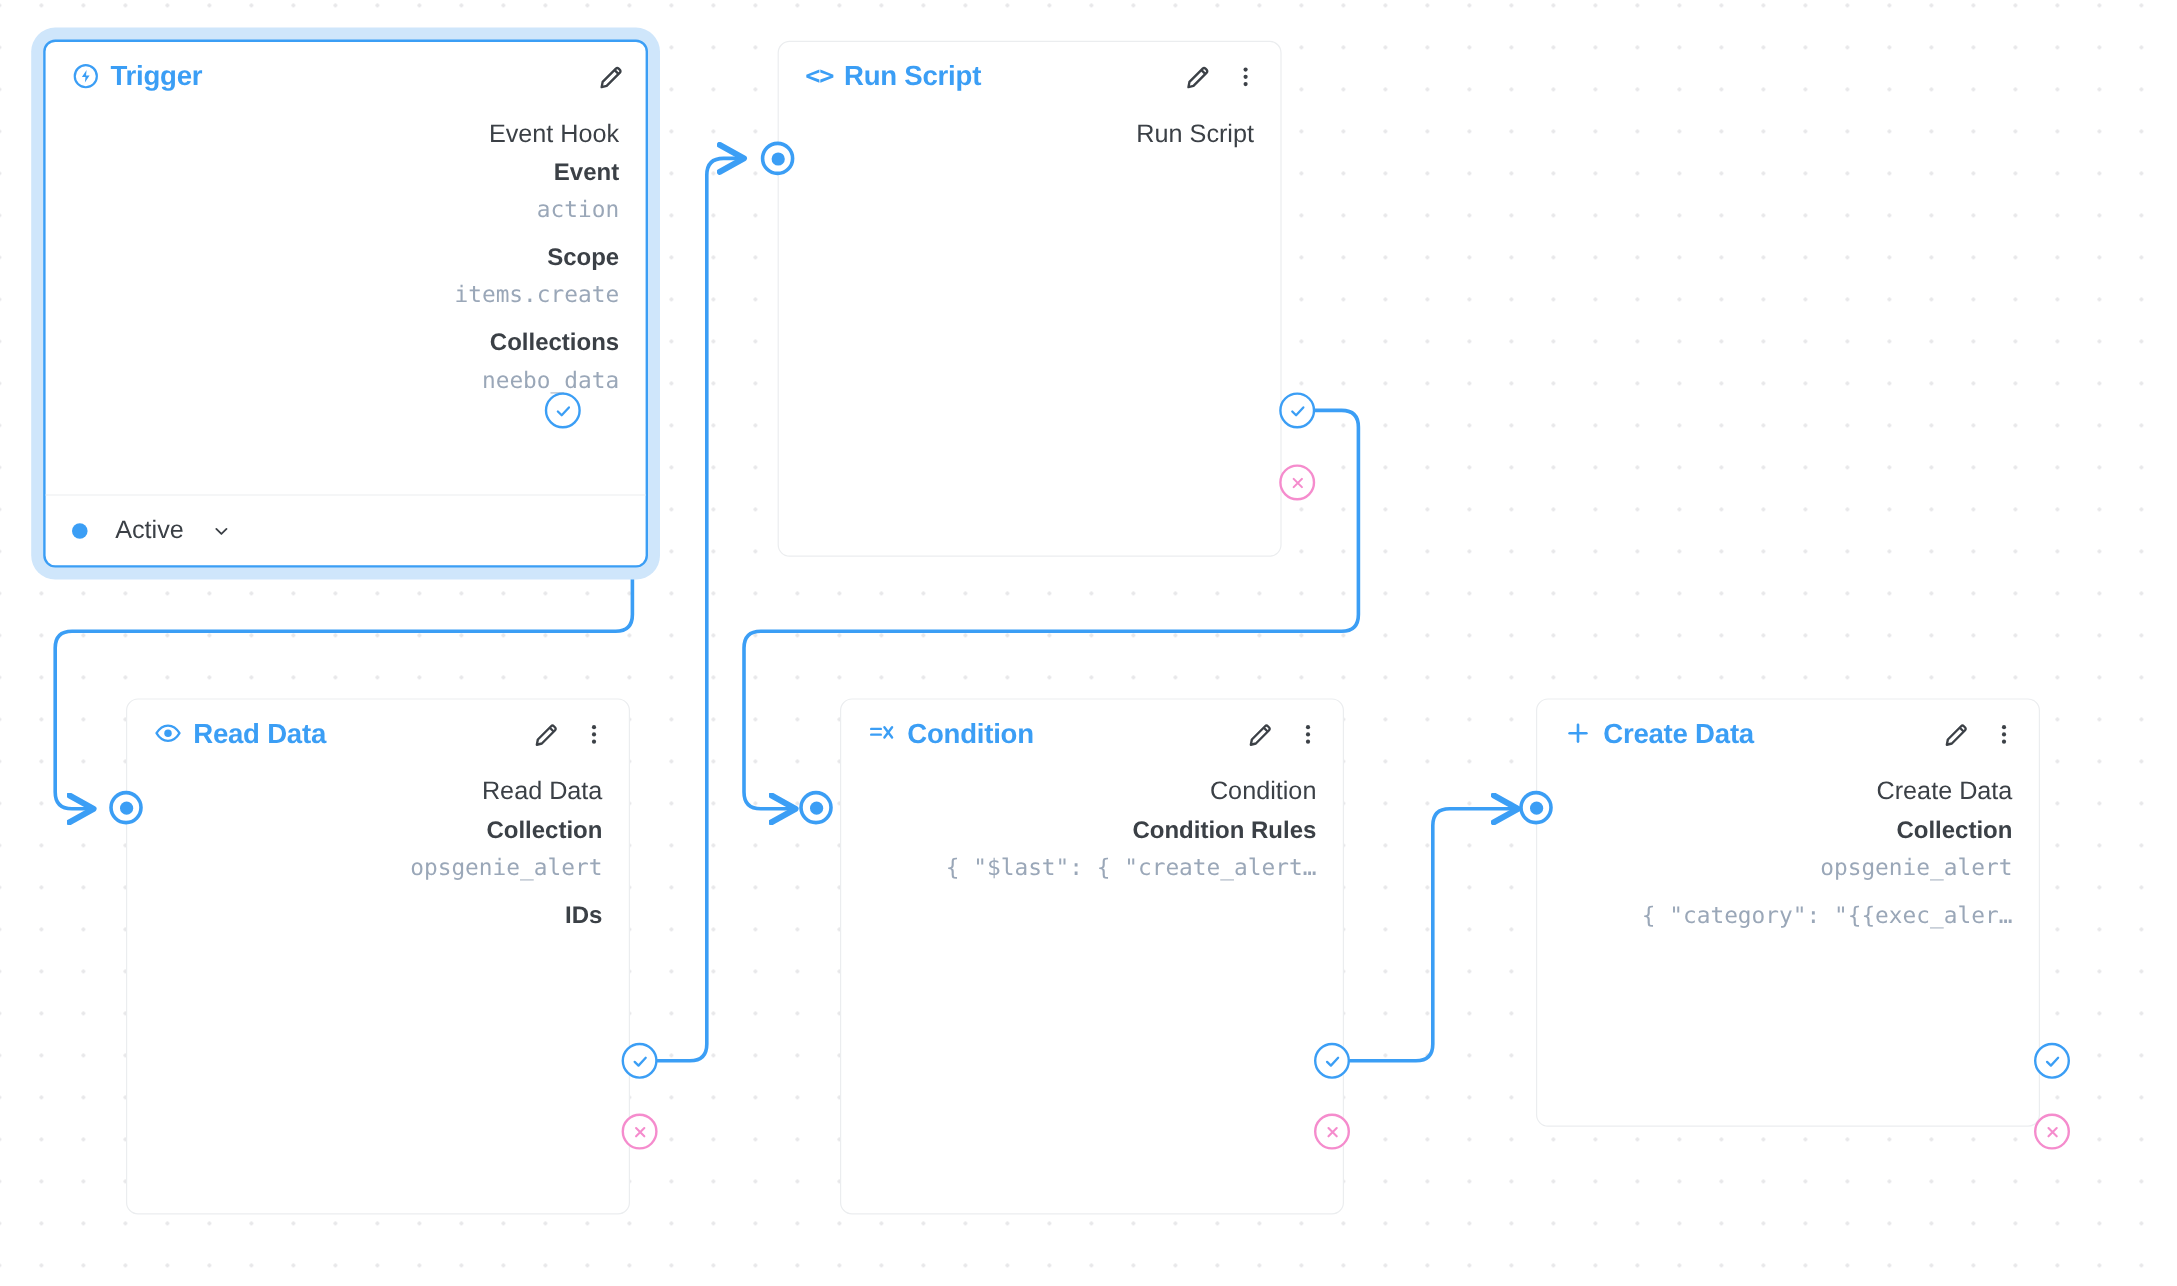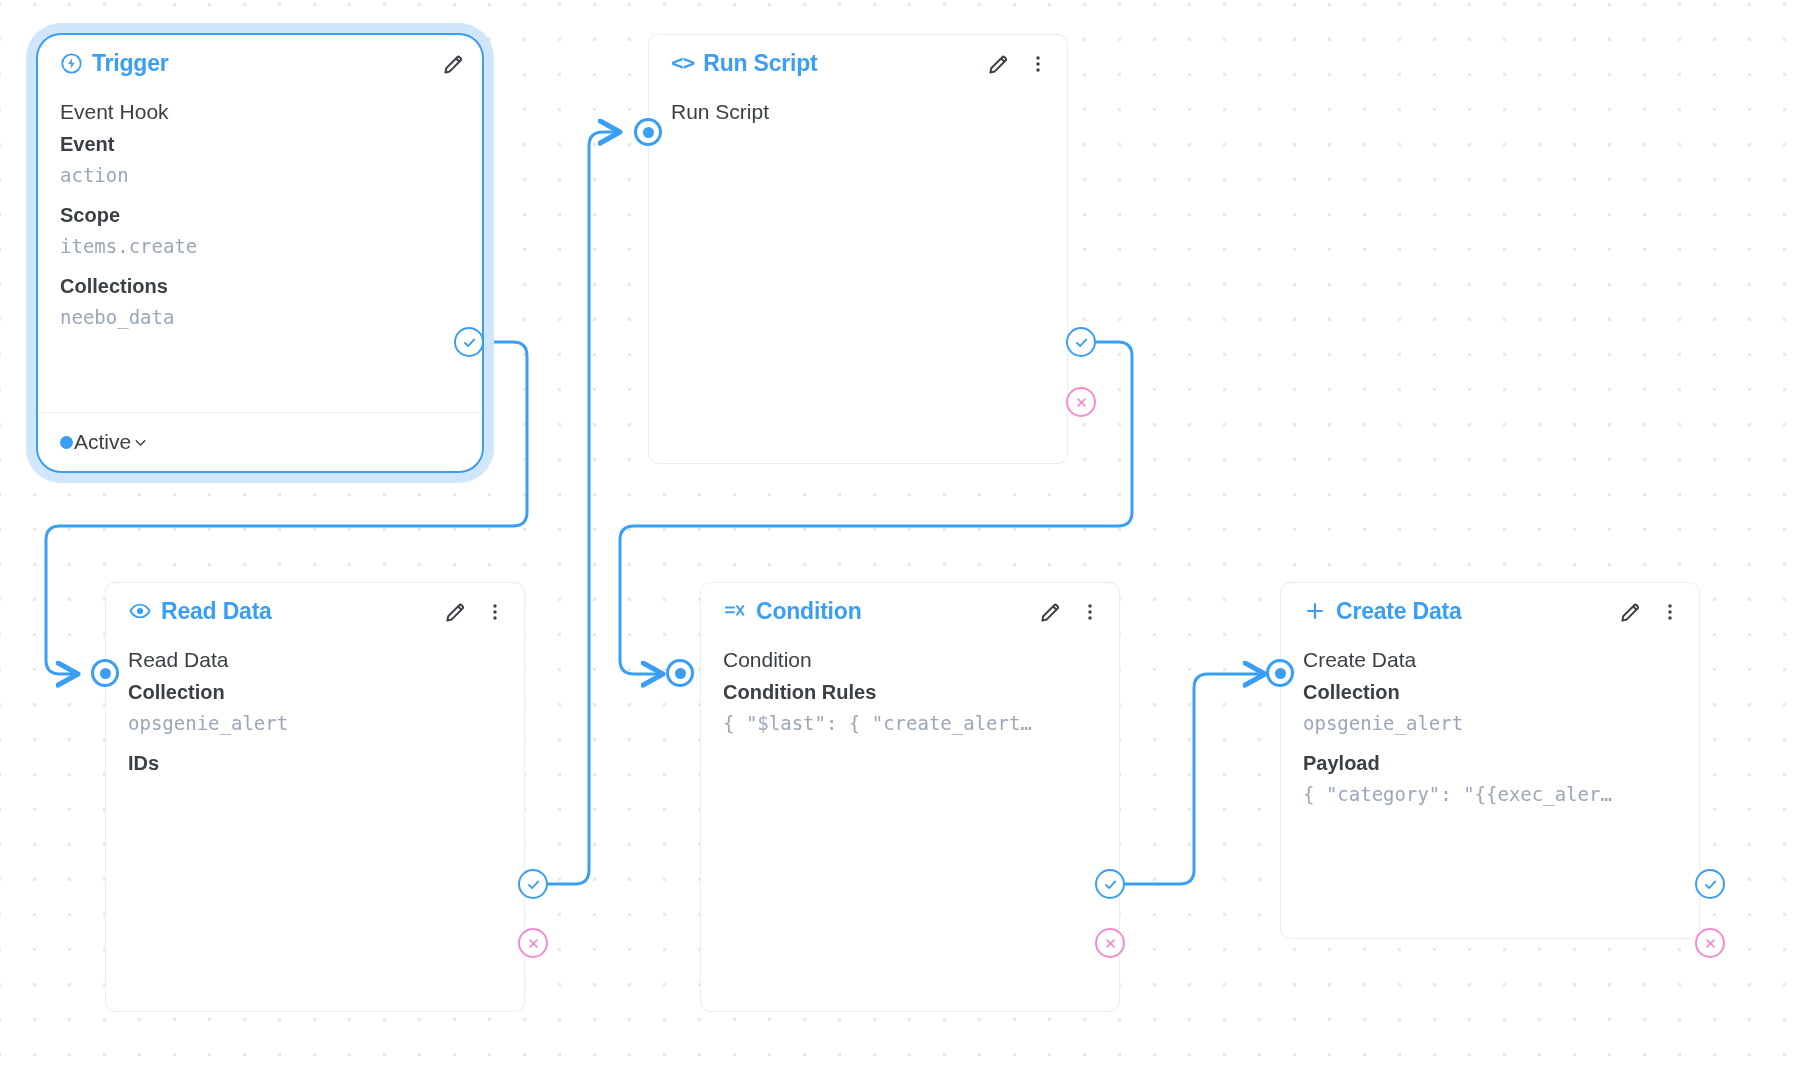--- a/index.html
+++ b/index.html
@@ -77,20 +77,21 @@
     width: 30px;
     height: 30px;
     display: flex;
     align-items: center;
     justify-content: center;
     cursor: pointer;
   }
 
   .panel-body {
     padding: 4px 22px 0 22px;
+    text-align: right;
   }
   .row-title {
     font-size: 21px;
     color: #3b4046;
     line-height: 34px;
     white-space: nowrap;
   }
   .field-label {
     font-size: 20px;
     font-weight: bold;
@@ -115,21 +116,21 @@
     bottom: 0;
     height: 58px;
     border-top: 1.5px solid #eef0f2;
     display: flex;
     align-items: center;
     padding: 0 22px;
   }
   .status-chip {
     display: flex;
     align-items: center;
-    gap: 1px;
+    gap: 23px;
     font-size: 21px;
     color: #3b4046;
     cursor: pointer;
   }
   .status-dot {
     width: 13px;
     height: 13px;
     border-radius: 50%;
     background: #3b9ef5;
     flex: none;
@@ -189,21 +190,21 @@
 
     <path d="M 484 342 H 513 Q 527 342 527 356 V 512 Q 527 526 513 526 H 60 Q 46 526 46 540 V 660 Q 46 674 60 674 H 78" stroke="#3b9ef5" stroke-width="3" fill="none" stroke-linecap="round" marker-end="url(#arrow)"></path>
 
     <path d="M 548 884 H 575 Q 589 884 589 870 V 146 Q 589 132 603 132 H 620" stroke="#3b9ef5" stroke-width="3" fill="none" stroke-linecap="round" marker-end="url(#arrow)"></path>
 
     <path d="M 1096 342 H 1118 Q 1132 342 1132 356 V 512 Q 1132 526 1118 526 H 634 Q 620 526 620 540 V 660 Q 620 674 634 674 H 663" stroke="#3b9ef5" stroke-width="3" fill="none" stroke-linecap="round" marker-end="url(#arrow)"></path>
 
     <path d="M 1125 884 H 1180 Q 1194 884 1194 870 V 688 Q 1194 674 1208 674 H 1265" stroke="#3b9ef5" stroke-width="3" fill="none" stroke-linecap="round" marker-end="url(#arrow)"></path>
   </svg>
 
-  <div class="panel selected" style="left:36px; top:33px; width:448px; height:440px;border-radius:25px;">
+  <div class="panel selected" style="left:36px; top:33px; width:504px; height:440px;">
     <div class="panel-head">
       <div class="panel-title">
         <span style="display:flex;">
           <svg width="23" height="23" viewBox="0 0 24 24" fill="none">
             <circle cx="12" cy="12" r="9.6" stroke="#3b9ef5" stroke-width="1.9"></circle>
             <path d="M12.7 6.6 L8.6 12.6 h3.1 l-0.5 4.8 4.1-6.1 h-3.1 z" fill="#3b9ef5"></path>
           </svg>
         </span>
         <span>Trigger</span>
       </div>
@@ -424,21 +425,20 @@
       </div>
     </div>
     <div class="panel-body">
       <div class="row-title">Create Data</div>
       <div>
         <div class="field-label">Collection</div>
         <div class="field-value">opsgenie_alert</div>
       </div>
       <div class="field-gap"></div>
       <div>
-        <div class="field-label">Payload</div>
         <div class="field-value">{ "category": "{{exec_aler…</div>
       </div>
     </div>
   </div>
 
   <div class="port input" style="left:1266px; top:659px;"></div>
 
   <div class="port resolve" style="left:1695px; top:869px;">
     <svg width="17" height="17" viewBox="0 0 24 24" fill="none">
       <path d="M5.5 12.6 L10 17 L18.5 7.8" stroke="#3b9ef5" stroke-width="2.7" stroke-linecap="round" stroke-linejoin="round"></path>

